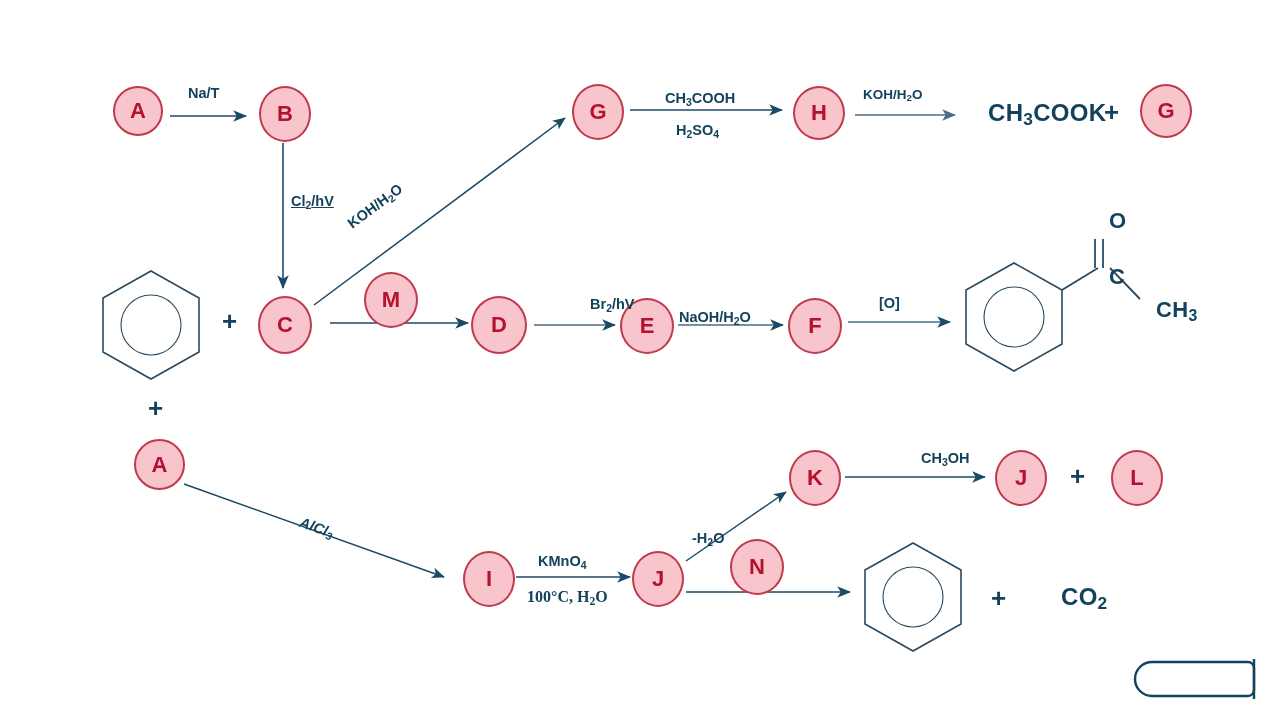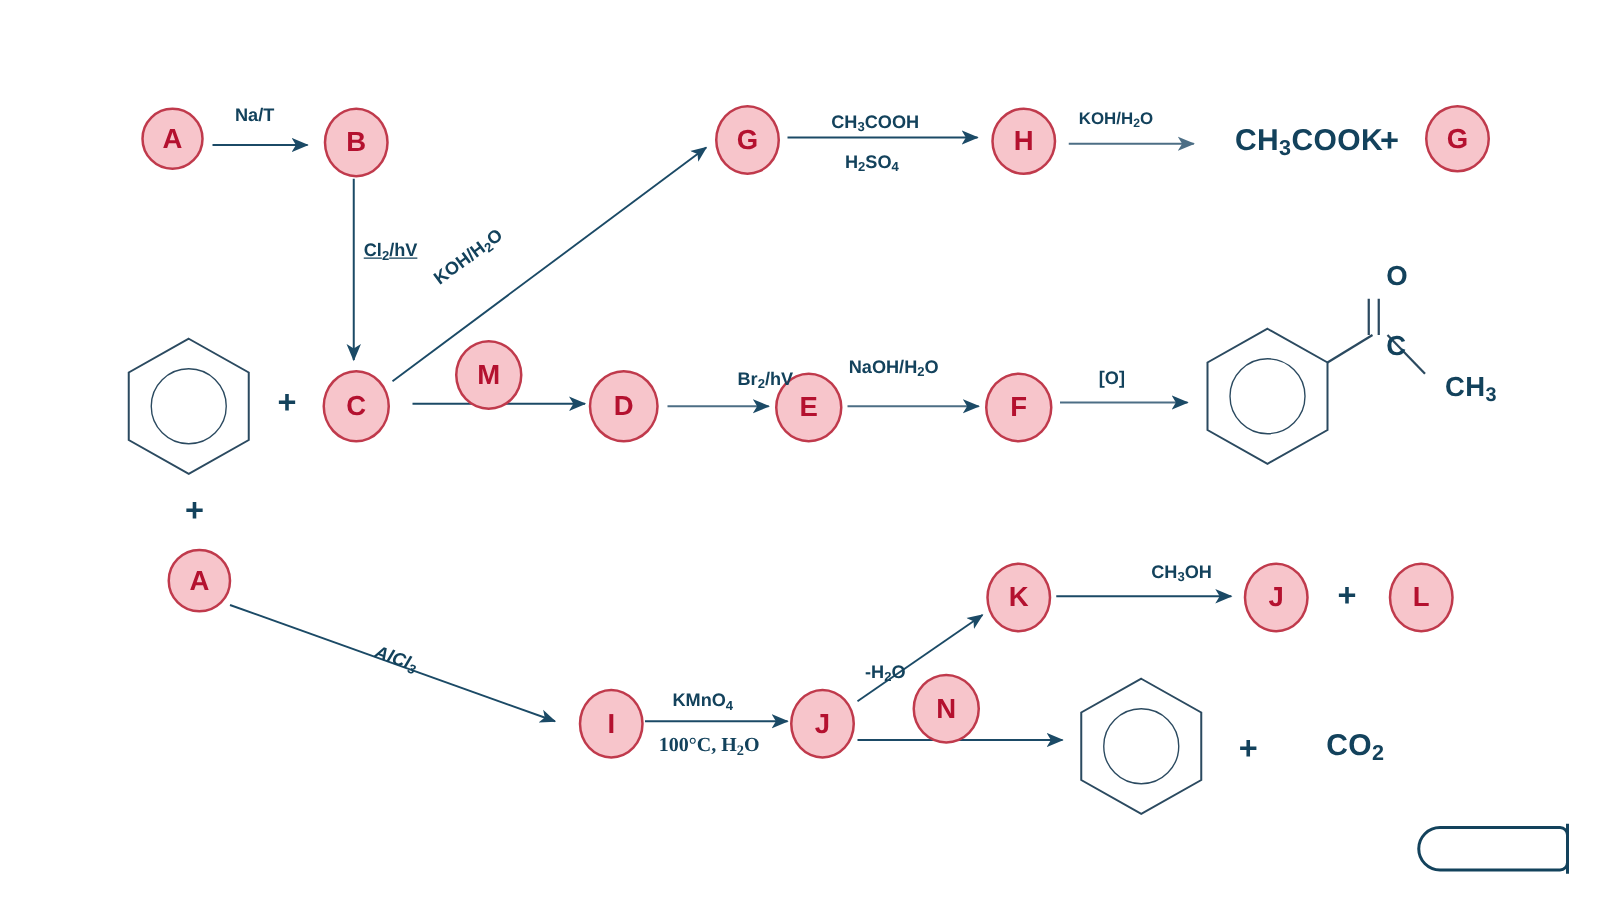--- a/index.html
+++ b/index.html
@@ -156,21 +156,21 @@
 
   <div class="txt reagent rot" style="left:355px;top:215px;transform:rotate(-36.5deg);">KOH/H<span class="sub">2</span>O</div>
 
   <div class="txt reagent" style="left:665px;top:78px;margin-top:12px;">CH<span class="sub">3</span>COOH</div>
   <div class="txt reagent" style="left:676px;top:122px;">H<span class="sub">2</span>SO<span class="sub">4</span></div>
 
   <div class="txt reagent" style="left:863px;top:87px;font-size:13.5px;">KOH/H<span class="sub">2</span>O</div>
 
   <div class="txt reagent" style="left:546px;top:296px;margin-left:44px;">Br<span class="sub">2</span>/hV</div>
 
-  <div class="txt reagent" style="left:679px;top:286px;">NaOH/H<span class="sub">2</span>O</div>
+  <div class="txt reagent" style="left:679px;top:309px;">NaOH/H<span class="sub">2</span>O</div>
 
   <div class="txt reagent" style="left:879px;top:295px;">[O]</div>
 
   <div class="txt reagent rot" style="left:297px;top:513px;transform:rotate(19.7deg);font-style:italic;">AlCl<span class="sub">3</span></div>
 
   <div class="txt reagent" style="left:538px;top:553px;">KMnO<span class="sub">4</span></div>
   <div class="txt reagent-serif" style="left:527px;top:588px;">100°C, H<span class="sub">2</span>O</div>
 
   <div class="txt reagent" style="left:692px;top:530px;">-H<span class="sub">2</span>O</div>
 

